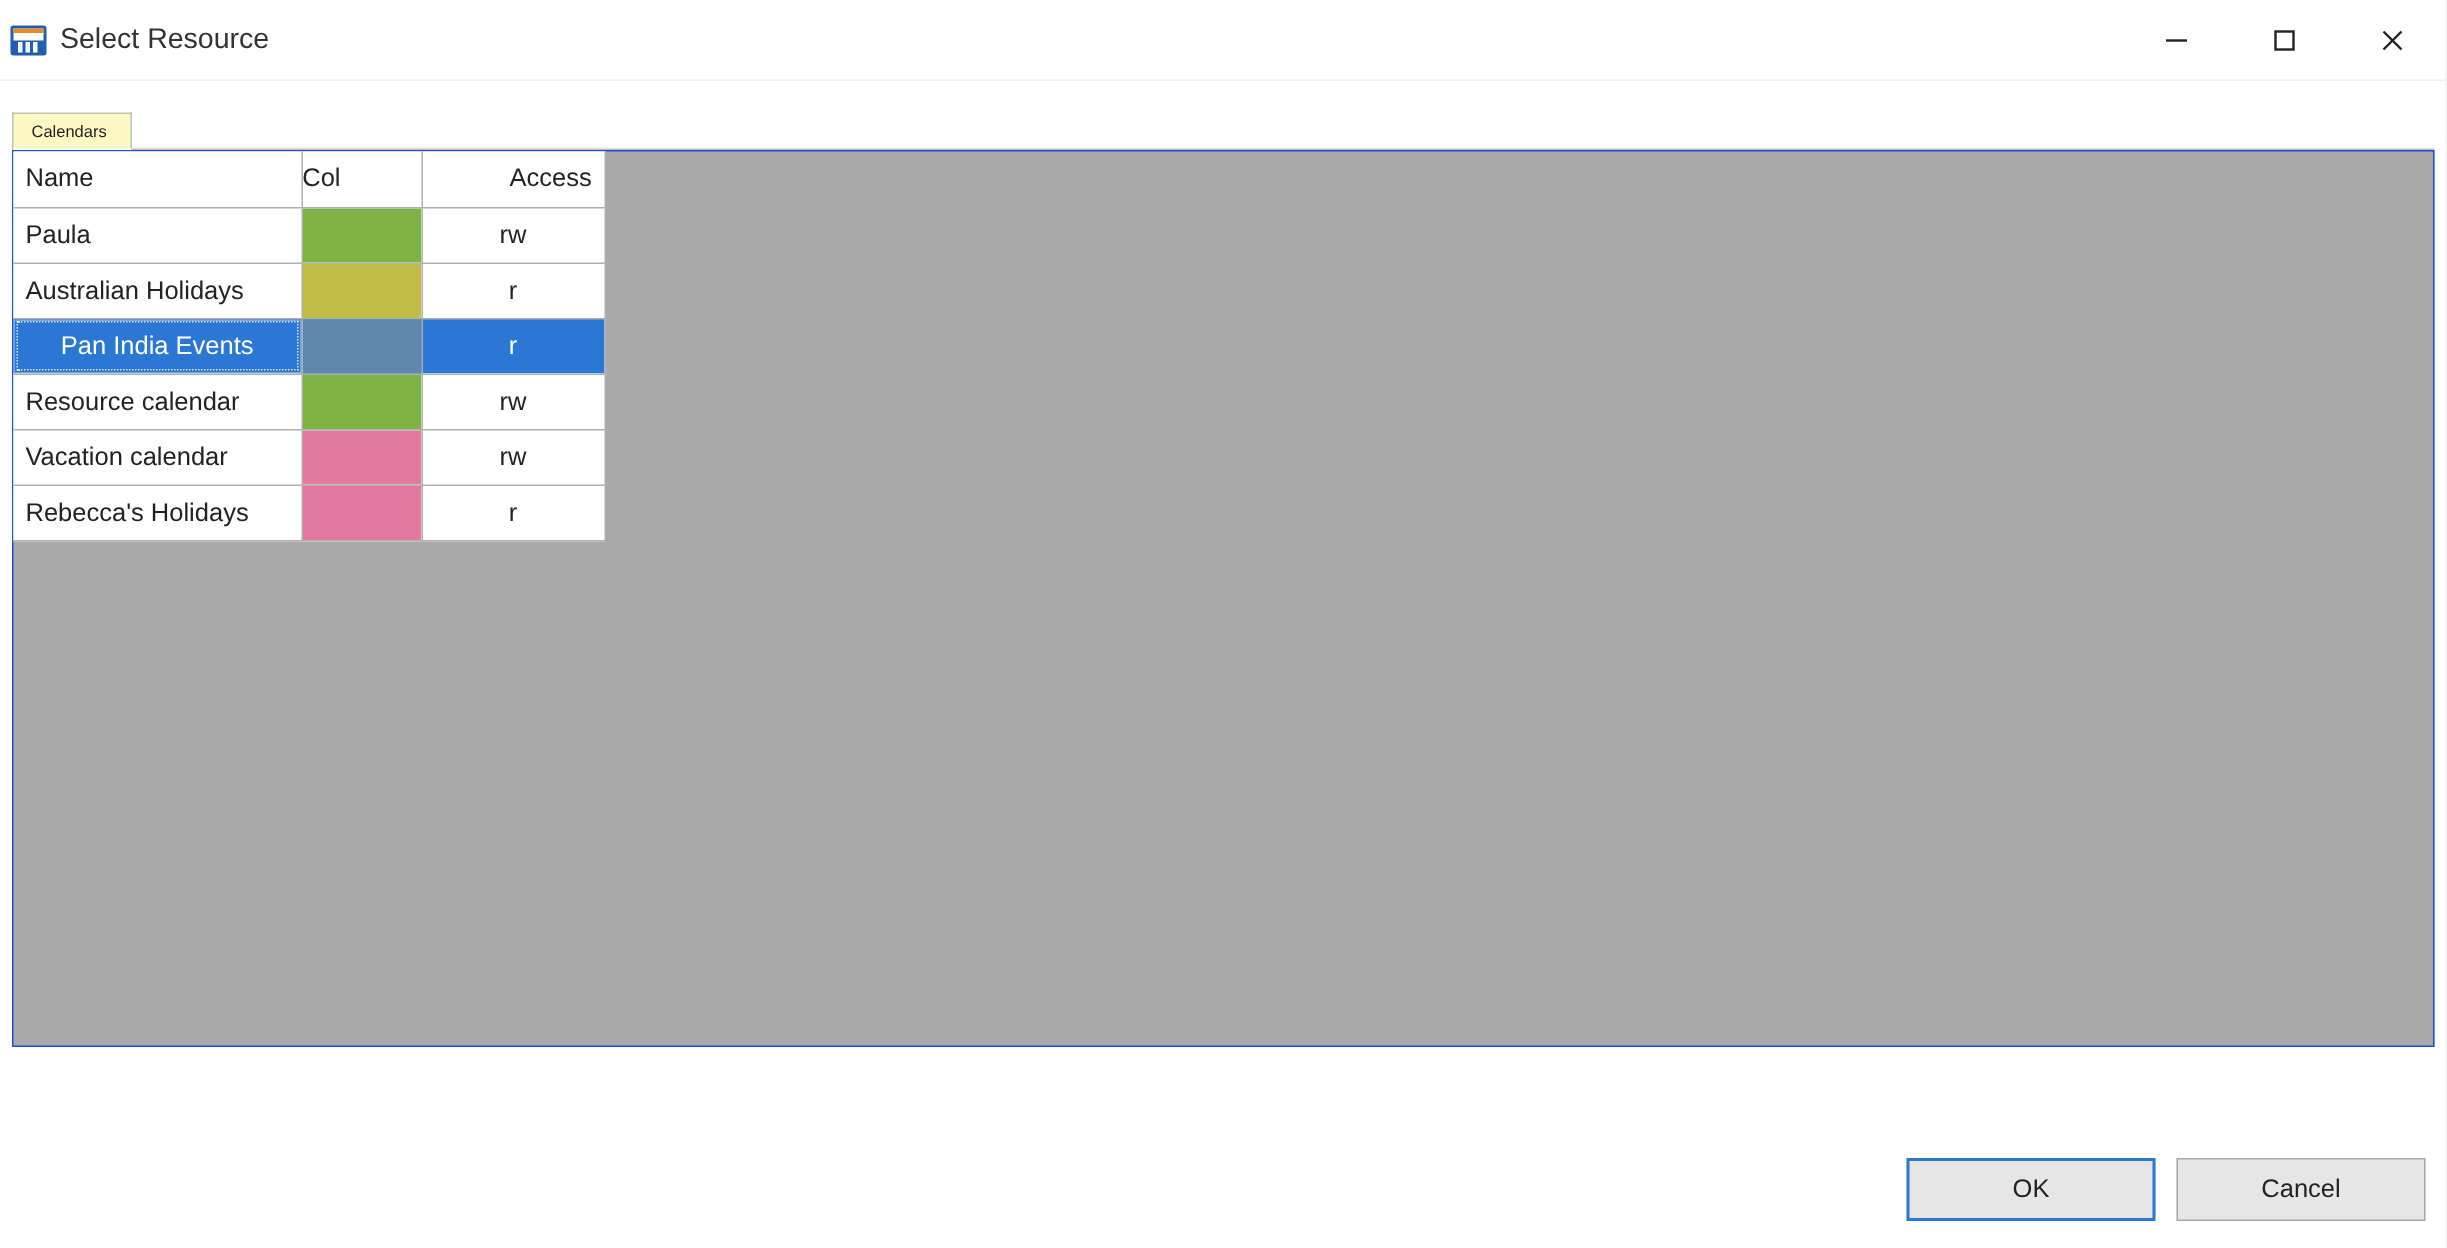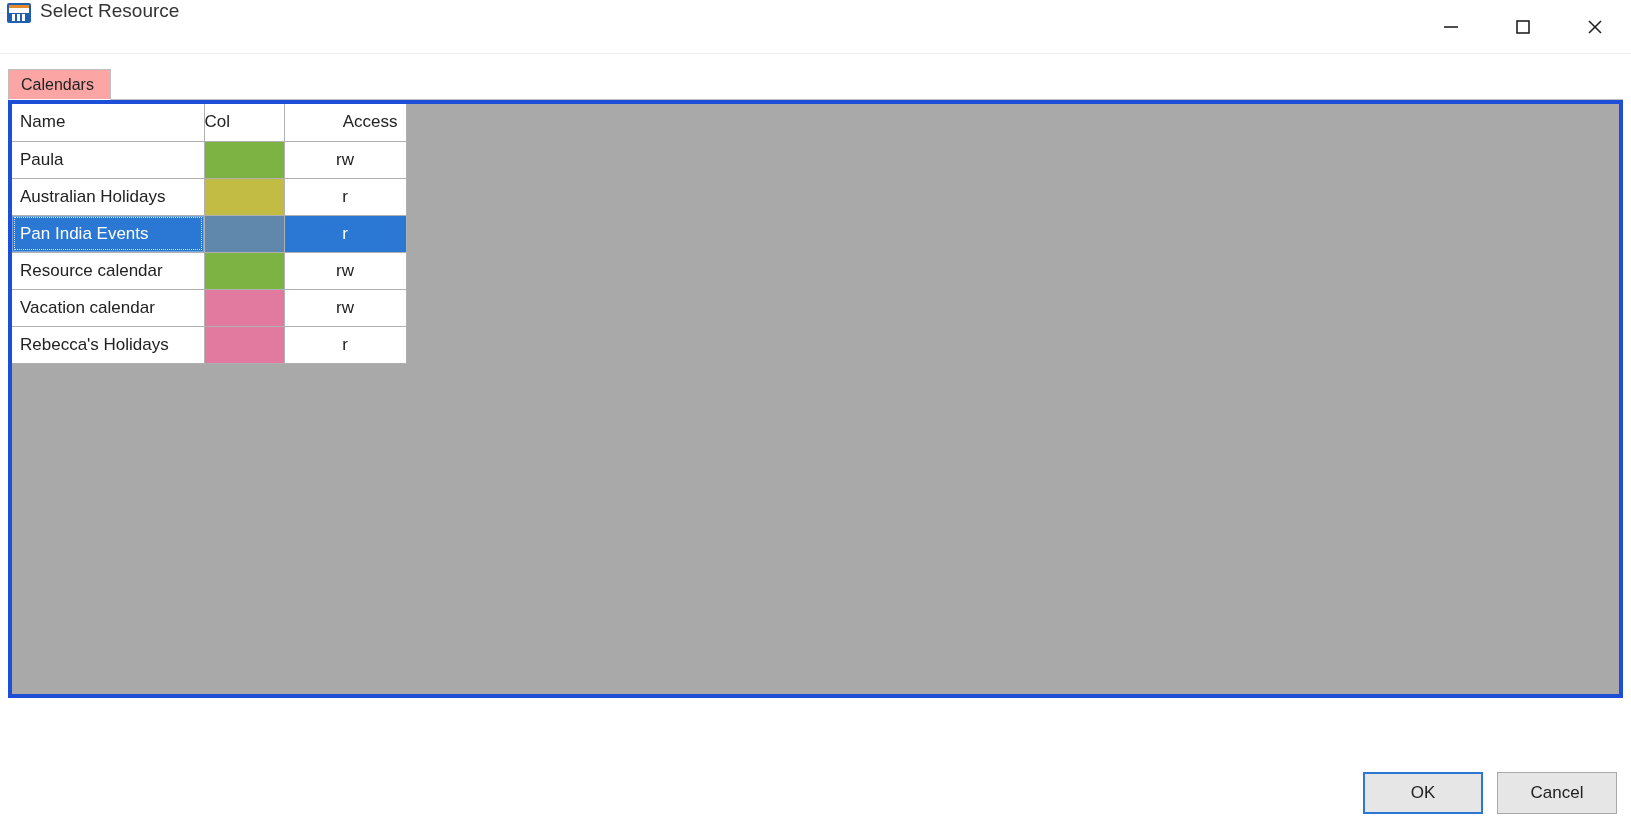--- a/index.html
+++ b/index.html
@@ -10,20 +10,21 @@
     background: #fff;
     color: #222;
     width: 1631px;
     height: 832px;
     overflow: hidden;
   }
   
   .titlebar {
     height: 54px;
     display: flex;
+    align-items: center;
     padding-left: 6px;
     border-bottom: 1px solid #eee;
   }
   .app-icon {
     width: 26px; height: 26px;
     margin-right: 8px;
     display: inline-flex;
     flex-shrink: 0;
   }
   .title-text {
@@ -43,32 +44,32 @@
   .caption-btn svg { display:block; }
   
   .tabstrip {
     margin: 12px 8px 0 8px;
     height: 34px;
     display: flex;
     align-items: flex-end;
     border-bottom: 1px solid #bfbfbf;
   }
   .tab {
-    background: #fca5a5;
+    background: #fef9c3;
     border: 1px solid #bfbfbf;
     border-bottom: 1px solid #fff;
     padding: 6px 16px 5px 12px;
-    font-size: 16px;
+    font-size: 11px;
     position: relative;
     bottom: -1px;
   }
   
   .panel {
     margin: 0 8px 0 8px;
-    border: 4px solid #1d4ed8;
+    border: 1px solid #1d4ed8;
     background: #a9a9a9;
     height: 598px;
     position: relative;
   }
   
   .tbl {
     position: absolute;
     left: 0; top: 0;
     border-collapse: collapse;
     background: #fff;
@@ -98,35 +99,36 @@
   }
   
   .tbl tr.selected td {
     background: #2a77d4;
     color: #fff;
   }
   .tbl tr.selected td.col-name {
     box-shadow: inset 0 0 0 1px rgba(255,255,255,.35);
     outline: 1px dotted #dce6f5;
     outline-offset: -3px;
+    text-align: center;
   }
   .tbl tr.selected td.col-color .swatch {
     filter: brightness(0.95) saturate(.85);
     background-blend-mode: multiply;
   }
   
   .footer {
     position: absolute;
     right: 14px;
     bottom: 18px;
     display: flex;
     gap: 14px;
   }
   .btn {
-    width: 120px;
+    width: 166px;
     height: 42px;
     font-size: 17px;
     display:flex; align-items:center; justify-content:center;
     background:#e6e6e6;
     border:1px solid #a8a8a8;
   }
   .btn.primary {
     background:#e6e6e6;
     border:2px solid #2a77d4;
   }

